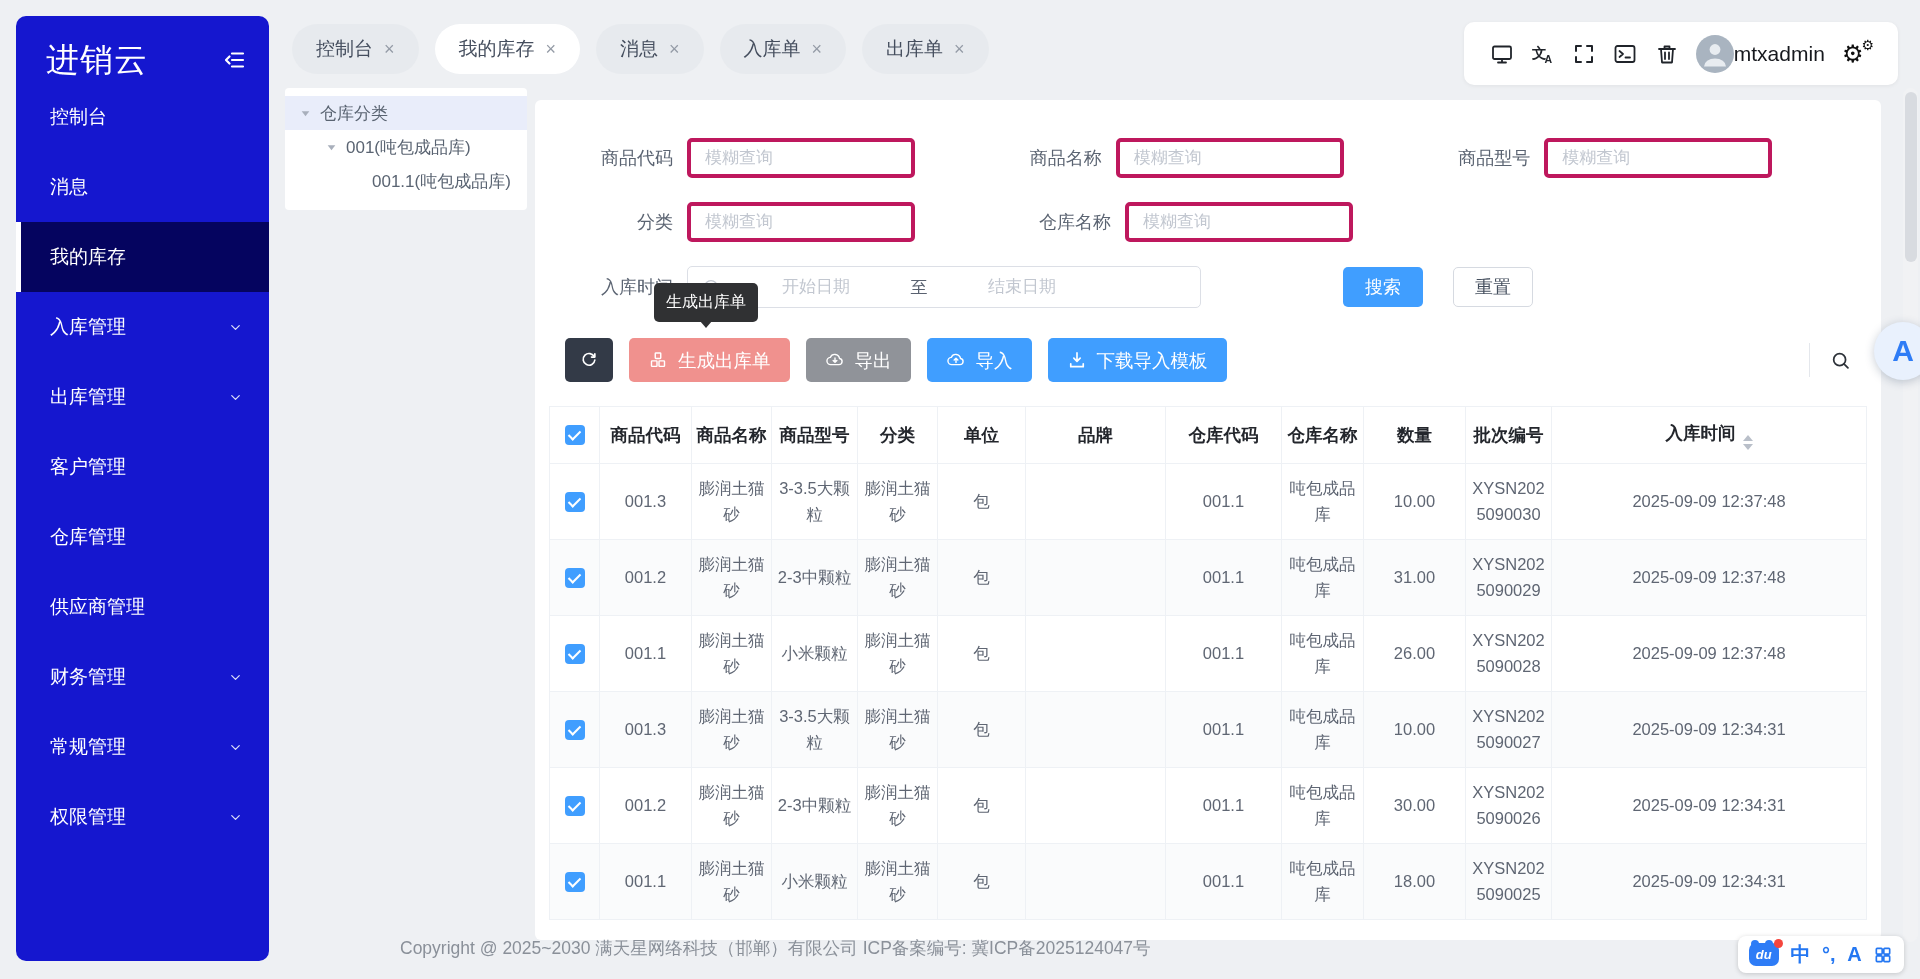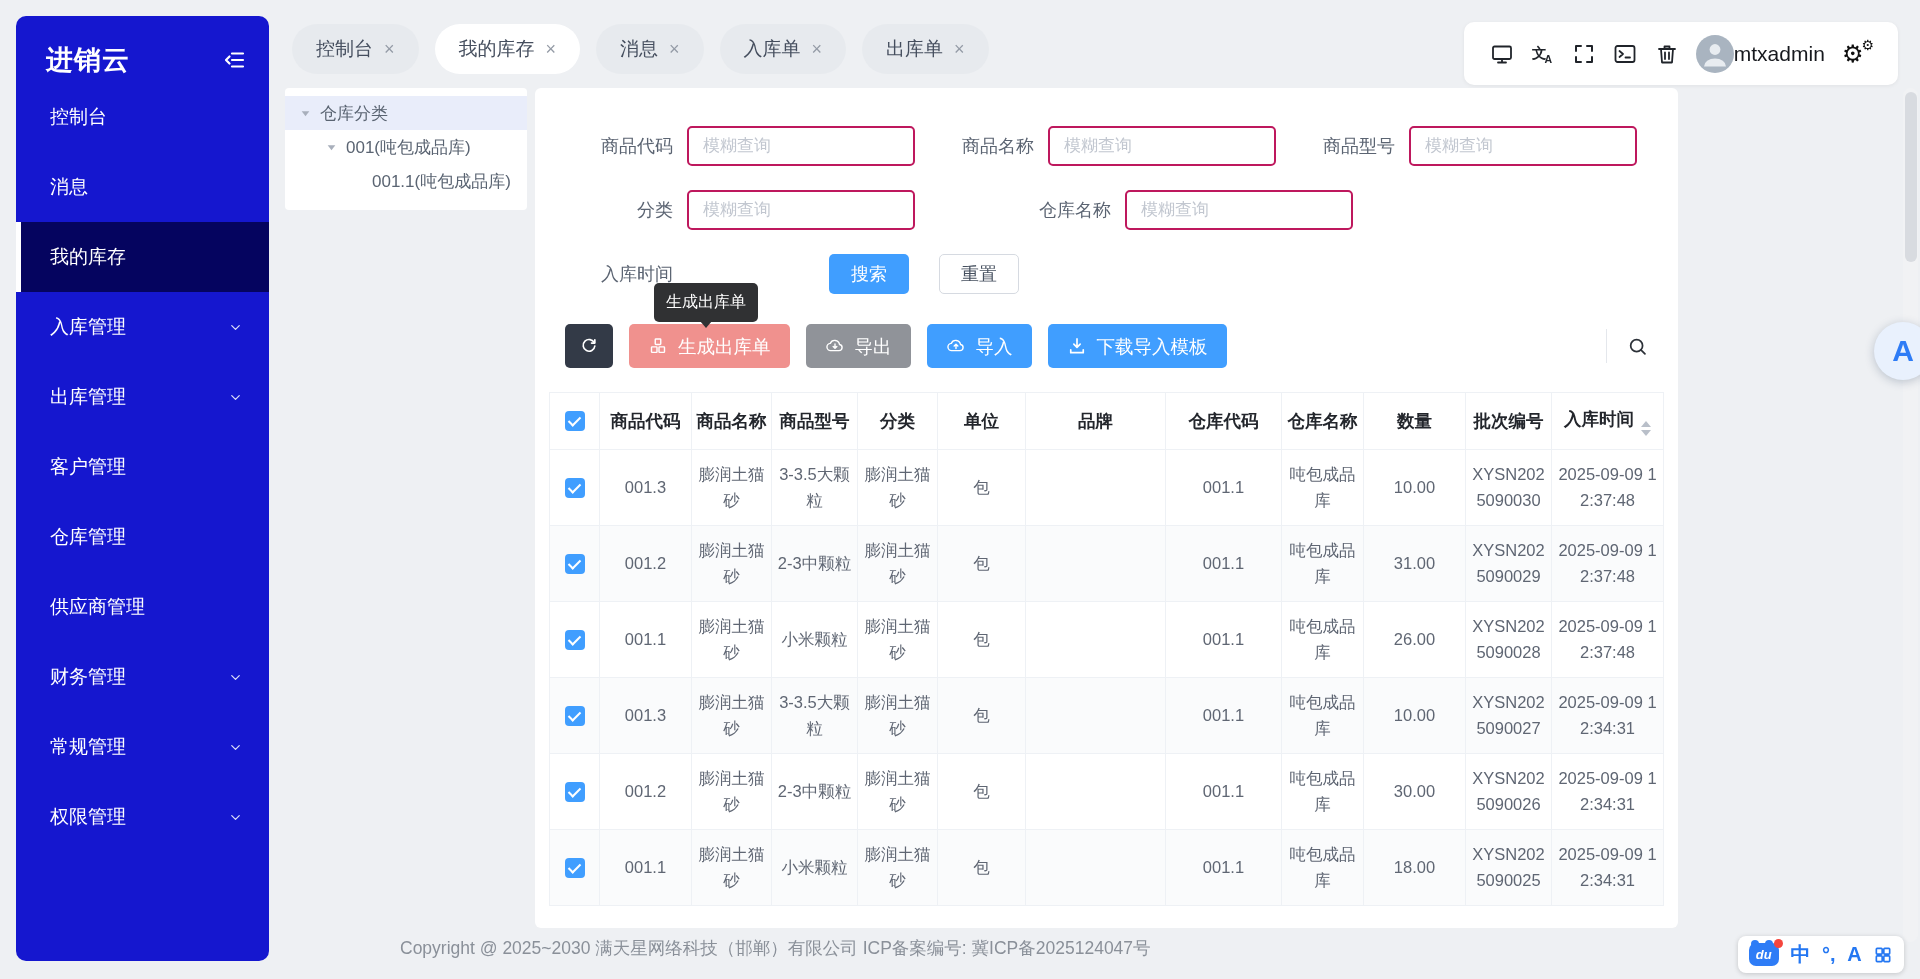--- a/index.html
+++ b/index.html
@@ -8,21 +8,21 @@
   .ic { display:inline-flex; align-items:center; justify-content:center; line-height:1; }
   .ic svg { display:block; }
   button { border:none; font-family:Liberation Sans, sans-serif; cursor:pointer; background:none; }
   input { font-family:inherit; outline:none; }
   [data-interactable="true"] { cursor:pointer; }
   input[data-interactable="true"] { cursor:text; }
 
   
   .sidebar { position:absolute; left:16px; top:16px; width:253px; height:945px; background:#1517cf; border-radius:10px; color:#fff; overflow:hidden; }
   .logo-row { display:flex; align-items:center; justify-content:space-between; padding:22px 22px 0 30px; height:66px; }
-  .logo { font-size:27px; font-weight:bold; letter-spacing:1px; }
+  .logo { font-size:33px; font-weight:normal; letter-spacing:1px; }
   .collapse-ic { font-size:24px; color:#fff; }
   .menu-item { height:70px; display:flex; align-items:center; justify-content:space-between; padding:0 26px 0 34px; font-size:19px; position:relative; }
   .menu-item.active { background:#05045f; }
   .menu-item.active::before { content:""; position:absolute; left:0; top:0; bottom:0; width:5px; background:#fff; }
   .mi-chev { font-size:15px; color:rgba(255,255,255,.85); }
 
   
   .tabs { position:absolute; left:292px; top:24px; display:flex; gap:16px; }
   .tab { height:50px; border-radius:26px; background:#e7eaee; padding:0 24px; display:flex; align-items:center; gap:11px; font-size:19px; color:#454e5e; }
   .tab.active { background:#fff; }
@@ -38,26 +38,26 @@
   .gear-small { position:absolute; right:-2px; top:-2px; font-size:14px; font-family:"DejaVu Sans",sans-serif; }
 
   
   .tree-panel { position:absolute; left:285px; top:88px; width:242px; background:#fff; border-radius:4px; padding:8px 0 12px; }
   .tree-row { height:34px; display:flex; align-items:center; font-size:17px; color:#5a6472; }
   .tree-row.selected { background:#e9edfa; }
   .tree-caret { color:#a8afbb; font-size:13px; margin-right:8px; }
   .tree-indent { width:21px; }
 
   
-  .main-panel { position:absolute; left:535px; top:88px; width:1143px; height:840px; background:#fff; border-radius:6px; }
+  .main-panel { position:absolute; left:535px; top:100px; width:1346px; height:840px; background:#fff; border-radius:6px; }
   .form-area { padding:38px 30px 0; }
   .form-row { display:flex; align-items:center; margin-bottom:24px; }
   .fg { display:flex; align-items:center; width:438px; }
   .f-label { width:108px; text-align:right; margin-right:14px; font-size:18px; color:#5b6472; flex:none; }
-  .f-input { width:228px; height:40px; border:2px solid #be185d; border-radius:5px; padding:0 14px; font-size:17px; color:#333; }
+  .f-input { width:228px; height:40px; border:4px solid #be185d; border-radius:5px; padding:0 14px; font-size:17px; color:#333; }
   input::placeholder { color:#c2c7d0; }
   .date-range { width:514px; height:42px; border:1px solid #dcdfe6; border-radius:5px; display:flex; align-items:center; }
   .clock { color:#c3c8d2; font-size:18px; margin:0 8px 0 14px; }
   .date-input { border:none; width:176px; height:36px; font-size:17px; text-align:center; color:#333; }
   .date-sep { font-size:17px; color:#5a6270; width:30px; text-align:center; }
   .btn-search { margin-left:142px; width:80px; height:40px; border-radius:5px; background:#409eff; color:#fff; font-size:18px; }
   .btn-reset { margin-left:30px; width:80px; height:40px; border-radius:5px; background:#fff; border:1px solid #d6dae1; color:#454f5e; font-size:18px; }
 
   
   .toolbar { display:flex; align-items:center; margin-top:30px; }
@@ -297,20 +297,31 @@
             </div>
             <div class="fg" data-interactable="false">
               <label class="f-label" data-interactable="false">仓库名称</label>
               <input class="f-input" placeholder="模糊查询" data-interactable="true" style="">
             </div>
           </div>
         </div>
       <div class="form-row" data-interactable="false">
         <div class="fg" style="width:auto" data-interactable="false">
           <label class="f-label" data-interactable="false">入库时间</label>
+          <div class="date-range" data-interactable="true">
+            <span class="ic clock" id="clock-icon" data-interactable="false">
+                <svg viewBox="0 0 24 24" width="1em" height="1em" fill="none" stroke="currentColor" stroke-width="1.8" stroke-linecap="round" stroke-linejoin="round">
+                  <circle cx="12" cy="12" r="8.5"></circle>
+                  <path d="M12 7.5V12l3 2"></path>
+                </svg>
+              </span>
+            <input class="date-input" data-interactable="true" placeholder="开始日期" style="">
+            <span class="date-sep" data-interactable="false">至</span>
+            <input class="date-input" data-interactable="true" placeholder="结束日期" style="">
+          </div>
         </div>
         <button class="btn-search" data-interactable="true">搜索</button>
         <button class="btn-reset" data-interactable="true">重置</button>
       </div>
       <div class="toolbar" data-interactable="false">
         <div class="tb-btns" id="toolbar-buttons" data-interactable="false">
             <button class="tbtn dark" data-interactable="true">
               <span class="ic tb-ic" data-interactable="false">
                 <svg viewBox="0 0 24 24" width="1em" height="1em" fill="none" stroke="currentColor" stroke-width="2" stroke-linecap="round" stroke-linejoin="round">
                   <path d="M18.4 8.3A7 7 0 1 0 19 12"></path>

